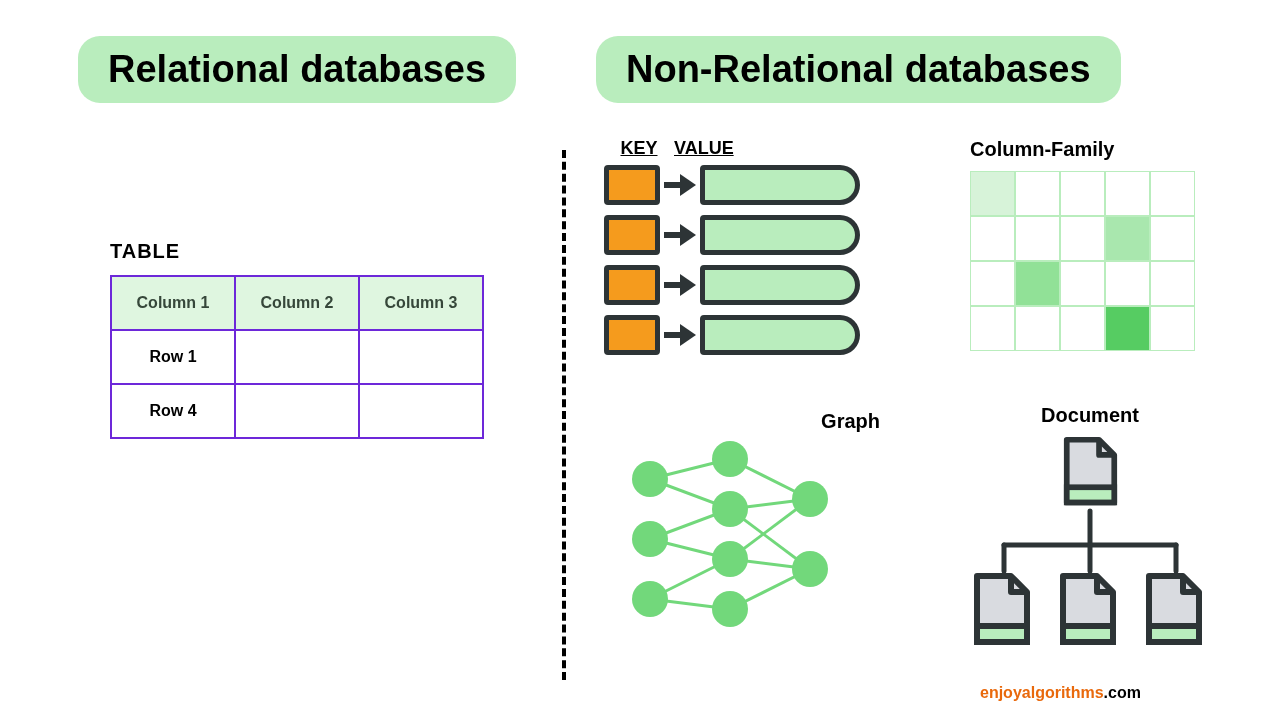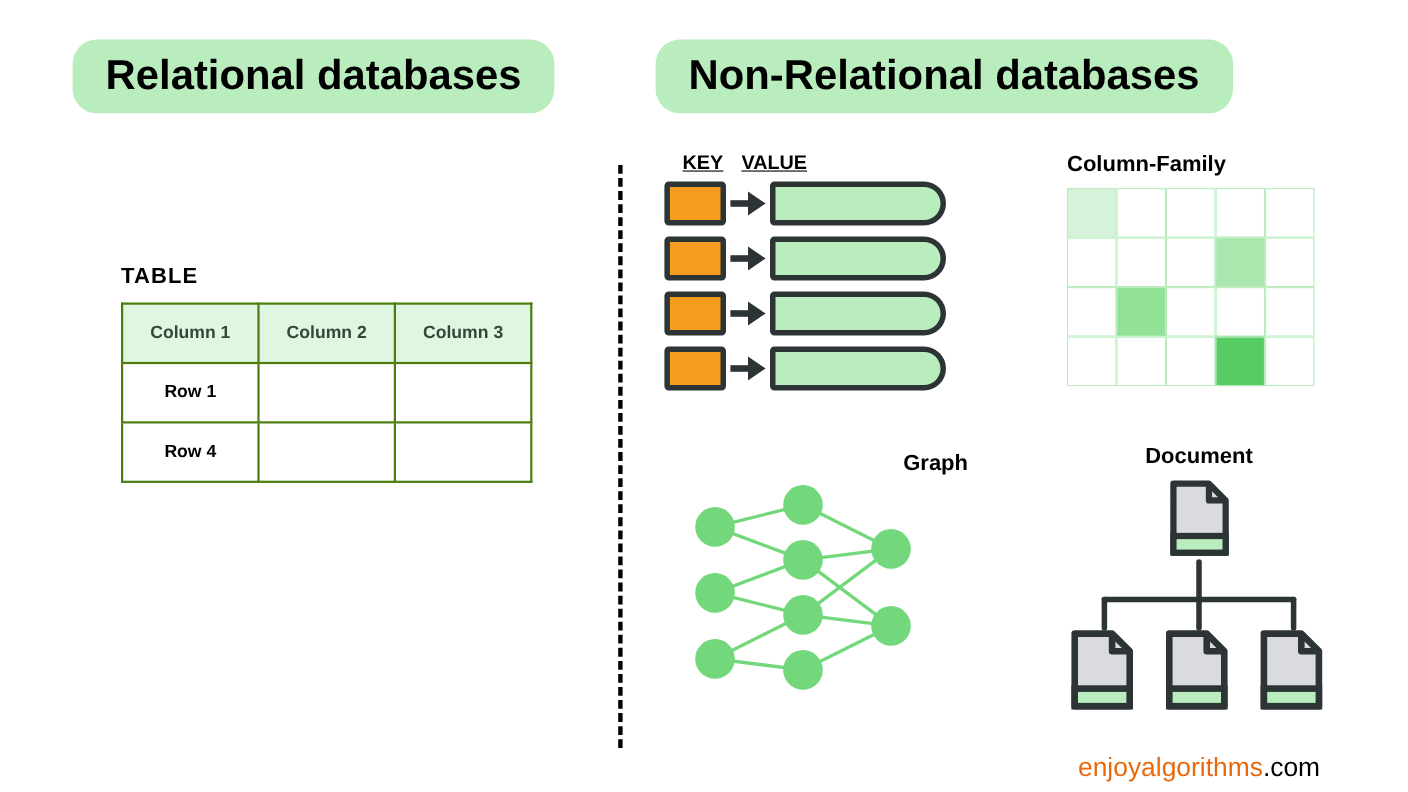--- a/index.html
+++ b/index.html
@@ -7,21 +7,21 @@
   .canvas{position:relative;width:1280px;height:720px;}
   .title-pill{position:absolute;background:#b9edbd;border-radius:22px;
     padding:12px 30px;font-size:38px;font-weight:800;white-space:nowrap;}
   .divider{position:absolute;left:562px;top:150px;height:530px;
     border-left:4px dashed #000;}
   
   .table-wrap{position:absolute;left:110px;top:240px;}
   .table-caption{font-size:20px;font-weight:800;
     margin-bottom:12px;letter-spacing:1px;}
   table.rel{border-collapse:collapse;}
-  table.rel th,table.rel td{border:2px solid #4d7c0f;width:120px;height:50px;
+  table.rel th,table.rel td{border:2px solid #6d28d9;width:120px;height:50px;
     text-align:center;font-weight:700;font-size:16px;}
   table.rel th{background:#dff6e0;color:#36473a;font-size:16px;}
   
   .kv-wrap{position:absolute;left:604px;top:138px;}
   .kv-labels{display:flex;font-weight:800;font-size:18px;margin-bottom:6px;text-decoration:underline;}
   .kv-labels span:first-child{width:70px;text-align:center;}
   .kv-labels span:last-child{width:180px;}
   .kv-row{display:flex;align-items:center;margin-bottom:10px;}
   .kv-key{width:46px;height:30px;background:#f59b1d;border:5px solid #2d3436;
     border-radius:4px;}
@@ -43,28 +43,28 @@
   .cf-fill-2{background:#a9e7ae;}
   .cf-fill-3{background:#91e197;}
   .cf-fill-4{background:#56cc62;}
   
   .graph-wrap{position:absolute;left:600px;top:410px;width:280px;}
   .graph-title{font-weight:800;font-size:20px;text-align:right;margin-bottom:6px;}
   
   .doc-wrap{position:absolute;left:960px;top:404px;width:260px;}
   .doc-title{font-weight:800;font-size:20px;text-align:center;margin-bottom:6px;}
   
-  .footer{position:absolute;left:980px;top:684px;font-size:24px;font-weight:400;}
+  .footer{position:absolute;left:980px;top:684px;font-size:16px;font-weight:700;}
   .footer .accent{color:#e9690c;}
 </style>
 </head>
 <body>
 
 <div class="canvas">
-  <div class="title-pill" style="left:66px;top:36px">Relational databases</div>
+  <div class="title-pill" style="left:78px;top:36px">Relational databases</div>
   <div class="title-pill" style="left:596px;top:36px">Non-Relational databases</div>
 
   <div class="divider"></div>
 
   <div class="table-wrap">
     <div class="table-caption">TABLE</div>
     <table class="rel">
       <thead>
           <tr>
         <th>Column 1</th>

